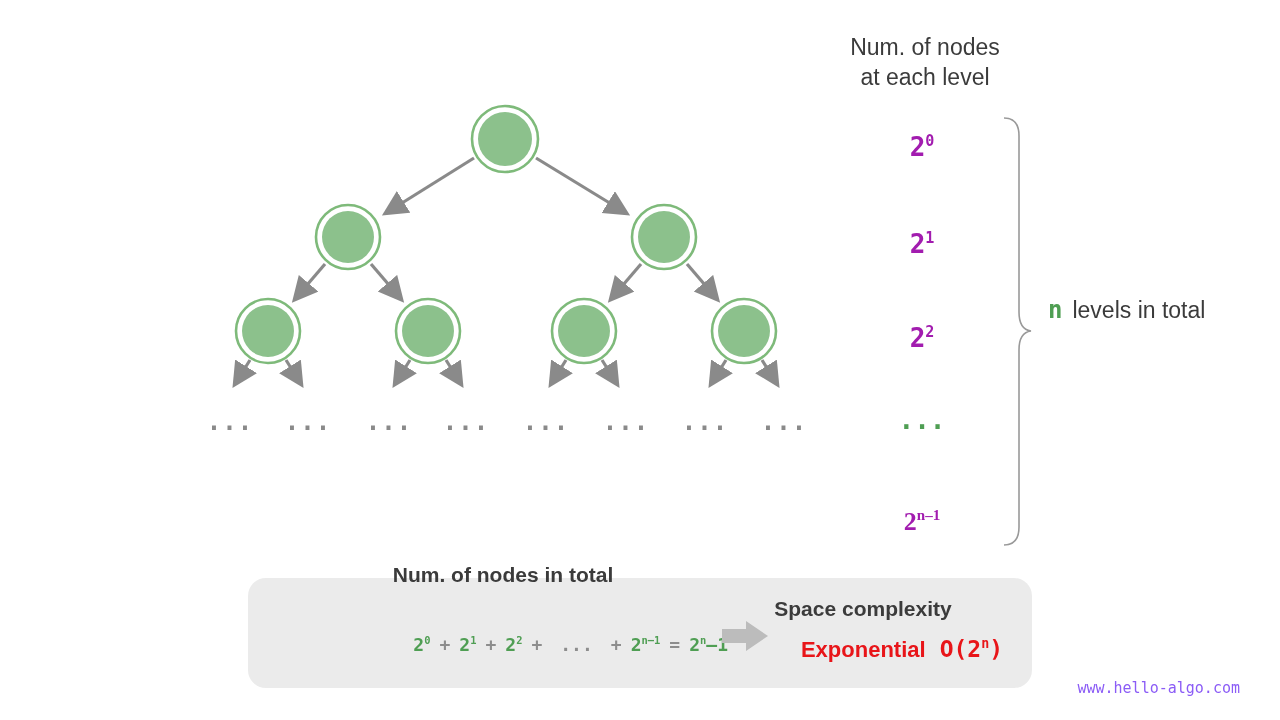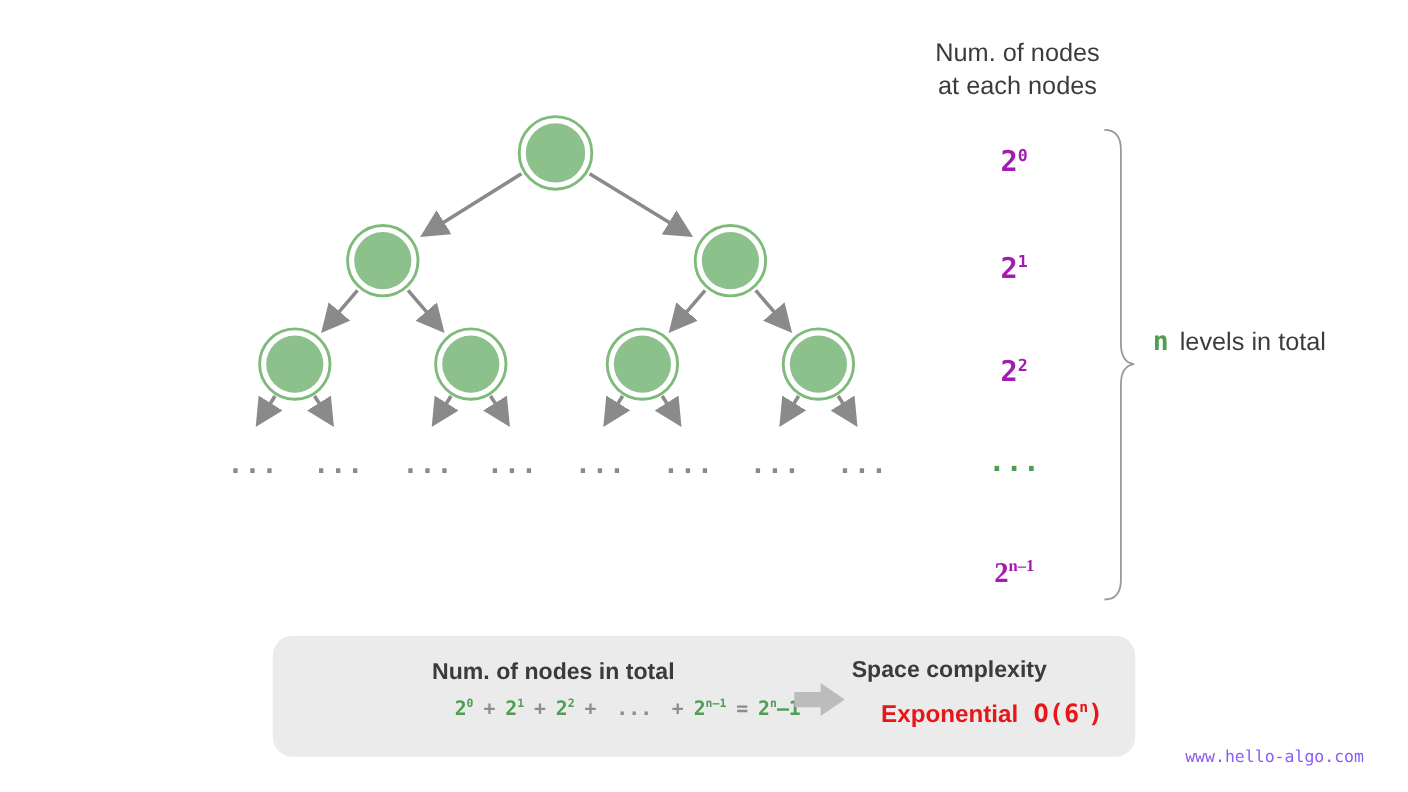--- a/index.html
+++ b/index.html
@@ -39,21 +39,21 @@
   }
 
   
   .summary-box{
     left:248px;top:578px;width:784px;height:110px;
     background:#ebebeb;border-radius:18px;
   }
   .box-title{
     color:#3b3b3b;font-weight:bold;font-size:21px;text-align:center;
   }
-  .left-title{left:278px;top:599px;width:450px;}
+  .left-title{left:278px;top:563px;width:450px;}
   .right-title{left:738px;top:597px;width:250px;}
   .formula{
     left:278px;top:634px;width:450px;text-align:right;
     font-family:"DejaVu Sans Mono", monospace;font-weight:bold;font-size:18px;
     color:#4f9e53;white-space:nowrap;
   }
   .formula .op{color:#8d8d8d;margin:0 9px;}
   .complexity-line{
     left:772px;top:636px;width:260px;text-align:center;
     color:#e81519;font-weight:bold;font-size:22px;white-space:nowrap;
@@ -126,21 +126,21 @@
         <circle cx="744" cy="331" r="26" fill="#8cc18c"></circle>
       </g>
     </g>
 
     <path d="M1004 118 C1014 118 1019 124 1019 136 L1019 312 C1019 324 1023 330 1031 331
              C1023 332 1019 338 1019 350 L1019 527 C1019 539 1014 545 1004 545" fill="none" stroke="#999999" stroke-width="1.6"></path>
   </svg>
 
   <div class="abs panel-header">
     <div>Num. of nodes</div>
-    <div>at each nodes</div>
+    <div>at each level</div>
   </div>
 
   <div class="abs level-label" style="top:126px;">
     <span>2</span><sup>0</sup>
   </div>
   <div class="abs level-label" style="top:223px;">
     <span>2</span><sup>1</sup>
   </div>
   <div class="abs level-label" style="top:317px;">
     <span>2</span><sup>2</sup>
@@ -173,18 +173,18 @@
     <span><span>2</span><sup>0</sup></span><span class="op">+</span><span><span>2</span><sup>1</sup></span><span class="op">+</span><span><span>2</span><sup>2</sup></span><span class="op">+</span><span class="op">...</span><span class="op">+</span><span><span>2</span><sup>n–1</sup></span><span class="op">=</span><span><span>2</span><sup>n</sup><span>–1</span></span>
   </div>
 
   <svg class="abs" style="left:722px;top:620px;" width="48" height="32" viewBox="0 0 48 32">
     <polygon points="0,9 24,9 24,1 46,16 24,31 24,23 0,23" fill="#bcbcbc"></polygon>
   </svg>
 
   <div class="abs box-title right-title">Space complexity</div>
 
   <div class="abs complexity-line">
-    <span>Exponential</span><span class="big-o"><span>O(6</span><sup>n</sup><span>)</span></span>
+    <span>Exponential</span><span class="big-o"><span>O(2</span><sup>n</sup><span>)</span></span>
   </div>
 
   <div class="abs watermark">www.hello-algo.com</div>
 
 </div>
 
 </body></html>

